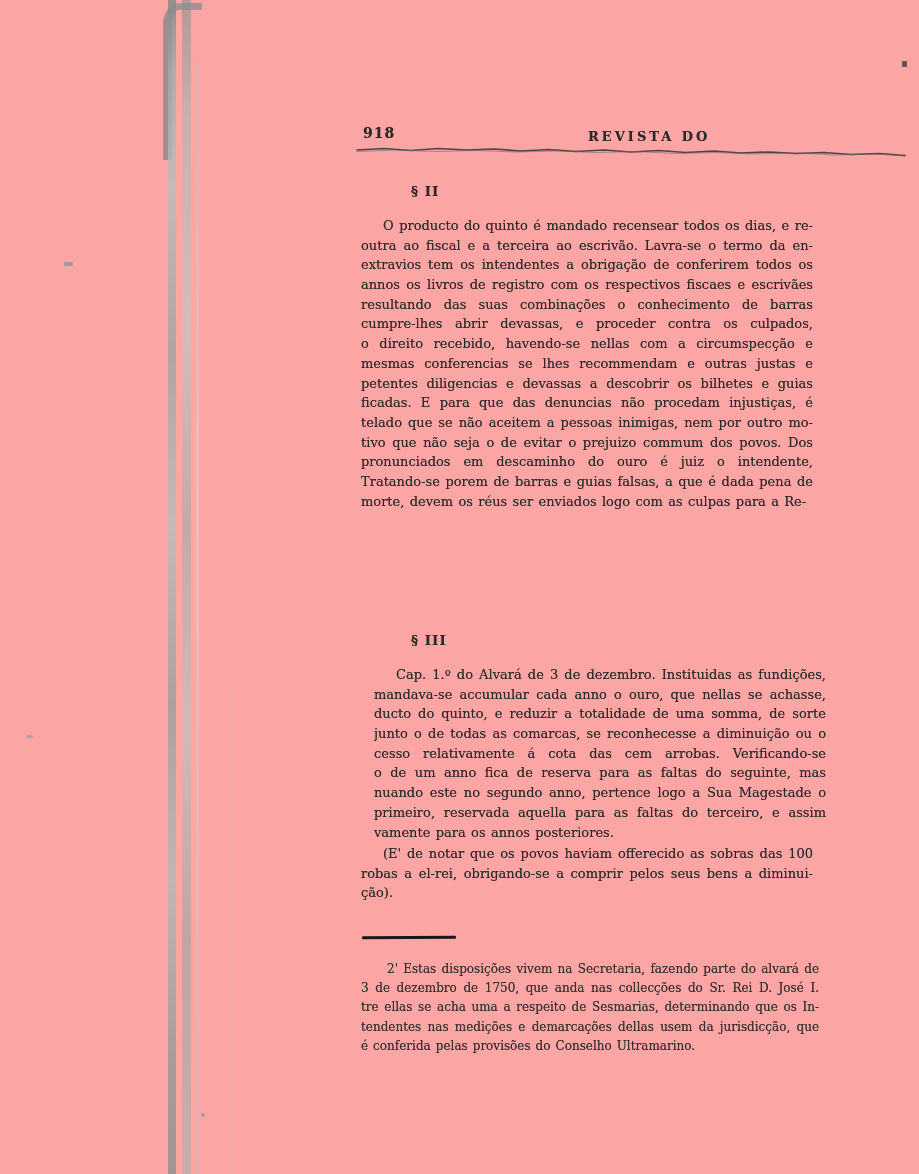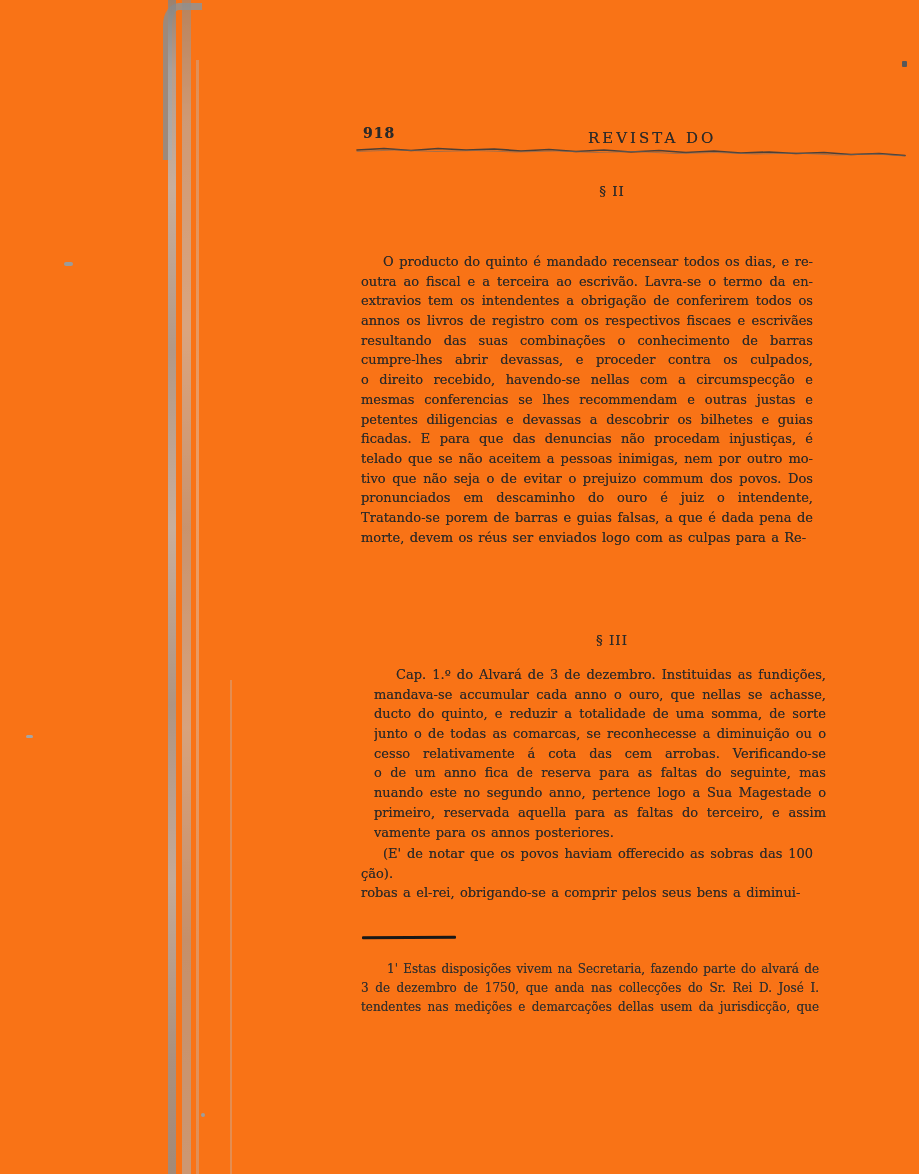--- a/index.html
+++ b/index.html
@@ -1,18 +1,18 @@
 <!DOCTYPE html>
 <html><head>
 <meta charset="utf-8">
 <style>
   html,body{margin:0;padding:0;background:#ffffff;}
   .page{
     position:relative;width:919px;height:1174px;overflow:hidden;
-    background:#f97316;
+    background:#fca5a5;
     font-family:"DejaVu Serif","Liberation Serif",serif;
     color:#2a2a2a;
     text-shadow:0 0 .5px rgba(25,25,25,.55);
   }
   
   .gutter{position:absolute;left:0;top:0;width:250px;height:1174px;}
   .streak-a{position:absolute;left:168px;top:0;width:8px;height:1174px;
     background:linear-gradient(180deg,#858585 0%,#a8a8a8 6%,#bdbdbd 16%,#a2a2a2 30%,#bdbdbd 45%,#9d9d9d 60%,#b8b8b8 75%,#989898 90%,#8f8f8f 100%);
     opacity:.8;filter:blur(.4px);}
   .streak-b{position:absolute;left:182px;top:0;width:9px;height:1174px;
@@ -20,30 +20,30 @@
     opacity:.6;filter:blur(.5px);}
   .streak-c{position:absolute;left:196px;top:60px;width:3px;height:1114px;
     background:linear-gradient(180deg,#bbb 0%,#ddd 40%,#bbb 100%);opacity:.4;filter:blur(.4px);}
   .streak-d{position:absolute;left:230px;top:680px;width:2px;height:494px;
     background:#bfbfbf;opacity:.35;filter:blur(.3px);}
   .curl{position:absolute;left:163px;top:3px;width:30px;height:150px;
     border-left:9px solid #8d8d8d;border-top:7px solid #939393;
     border-top-left-radius:16px 22px;opacity:.85;filter:blur(.7px);}
   
   .pagenum{position:absolute;left:363px;top:125px;font-size:14px;font-weight:bold;letter-spacing:1px;}
-  .runtitle{position:absolute;left:588px;top:129px;font-size:15px;font-weight:normal;letter-spacing:3px;}
+  .runtitle{position:absolute;left:588px;top:129px;font-size:13px;font-weight:bold;letter-spacing:3px;}
   .rule-svg{position:absolute;left:356px;top:143px;}
   
   .sec-heading{position:absolute;left:361px;width:452px;box-sizing:border-box;
-    padding-left:50px;text-align:center;font-size:13.5px;font-weight:normal;letter-spacing:1px;}
+    padding-left:50px;text-align:left;font-size:13.5px;font-weight:bold;letter-spacing:1px;}
   #h2{top:183px;}
   #h3{top:632px;}
   
   .para{position:absolute;left:361px;width:452px;font-size:13px;line-height:19.7px;}
-  #p1{top:216px;margin-top:36px;}
+  #p1{top:216px;}
   #p2{top:665px;margin-left:13px;}
   #p3{top:844px;}
   .para .line{text-align:justify;text-align-last:justify;overflow:hidden;max-height:19.7px;word-spacing:1.2px;}
   .para .line:first-child{text-indent:22px;}
   .para .line:last-child{text-align-last:left;}
   
   .fnrule{position:absolute;left:362px;top:936px;width:94px;height:3px;background:#181818;border-radius:1px;transform:rotate(-.4deg);}
   #fn{top:960px;width:458px;font-size:12px;line-height:19.2px;color:#303030;}
   #fn .line{max-height:19.2px;}
   #fn .line:first-child{text-indent:26px;}
@@ -101,29 +101,31 @@
       <div class="line">ducto do quinto, e reduzir a totalidade de uma somma, de sorte que,</div>
       <div class="line">junto o de todas as comarcas, se reconhecesse a diminuição ou o ex-</div>
       <div class="line">cesso relativamente á cota das cem arrobas. Verificando-se excesso,</div>
       <div class="line">o de um anno fica de reserva para as faltas do seguinte, mas conti-</div>
       <div class="line">nuando este no segundo anno, pertence logo a Sua Magestade o do</div>
       <div class="line">primeiro, reservada aquella para as faltas do terceiro, e assim relati-</div>
       <div class="line">vamente para os annos posteriores.</div>
     </div>
   <div class="para" id="p3">
       <div class="line">(E' de notar que os povos haviam offerecido as sobras das 100 ar-</div>
+      <div class="line">robas a el-rei, obrigando-se a comprir pelos seus bens a diminui-</div>
       <div class="line">ção).</div>
-      <div class="line">robas a el-rei, obrigando-se a comprir pelos seus bens a diminui-</div>
     </div>
 
   <div class="fnrule"></div>
   <div class="para" id="fn">
-      <div class="line">1'  Estas disposições vivem na Secretaria, fazendo parte do  alvará de</div>
+      <div class="line">2'  Estas disposições vivem na Secretaria, fazendo parte do  alvará de</div>
       <div class="line">3 de dezembro de 1750, que anda nas collecções do Sr. Rei D. José I. En-</div>
+      <div class="line">tre ellas se acha uma a respeito de Sesmarias, determinando que os In-</div>
       <div class="line">tendentes nas medições e demarcações dellas usem da jurisdicção, que lhes</div>
+      <div class="line">é conferida pelas provisões do Conselho Ultramarino.</div>
     </div>
 
   <div class="speck speck-dot"></div>
   <div class="speck speck-dash1"></div>
   <div class="speck speck-dash2"></div>
   <div class="speck speck-dot2"></div>
 
 </div>
 
 </body></html>

